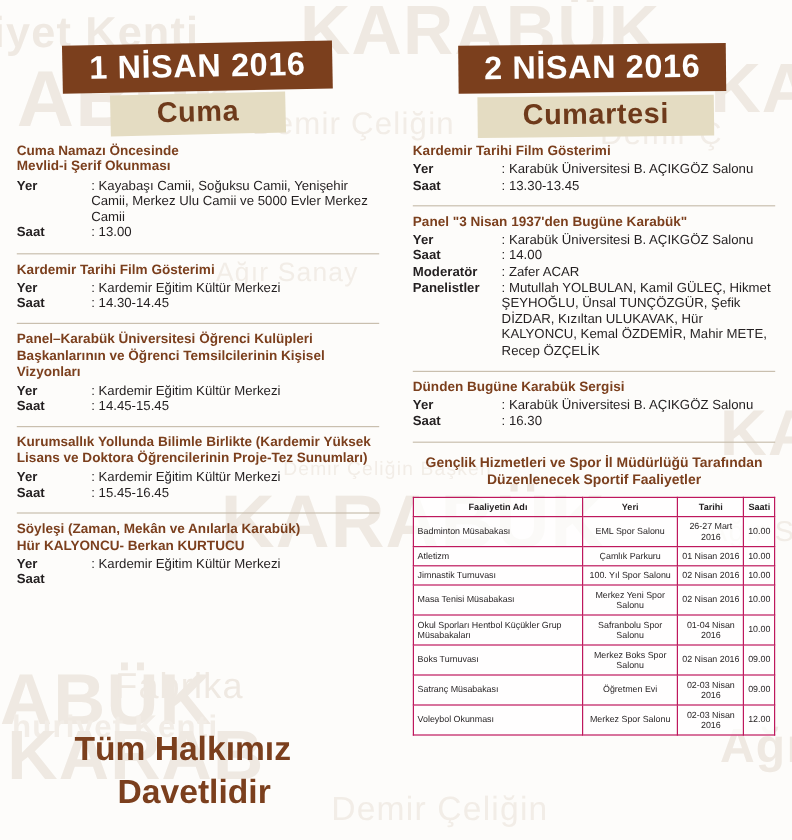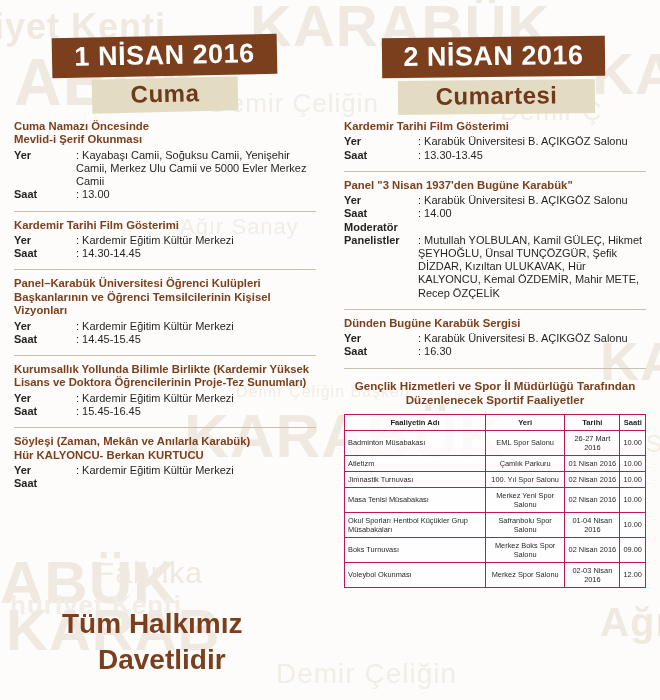--- a/index.html
+++ b/index.html
@@ -246,20 +246,21 @@
           <div class="row">
             <div class="k wide">Yer</div>
             <div class="v">: Karabük Üniversitesi B. AÇIKGÖZ Salonu</div>
           </div>
           <div class="row">
             <div class="k wide">Saat</div>
             <div class="v">: 14.00</div>
           </div>
           <div class="row">
             <div class="k wide">Moderatör</div>
+            <div class="v">: Zafer ACAR</div>
           </div>
           <div class="row">
             <div class="k wide">Panelistler</div>
             <div class="v">: Mutullah YOLBULAN, Kamil GÜLEÇ, Hikmet ŞEYHOĞLU, Ünsal TUNÇÖZGÜR, Şefik DİZDAR, Kızıltan ULUKAVAK, Hür KALYONCU, Kemal ÖZDEMİR, Mahir METE, Recep ÖZÇELİK</div>
           </div>
         </div>
         <hr class="sep">
         <div class="evt">
           <div class="title">Dünden Bugüne Karabük Sergisi</div>
           <div class="row">
@@ -313,20 +314,26 @@
               <td class="c">01-04 Nisan 2016</td>
               <td class="c">10.00</td>
             </tr>
             <tr>
               <td class="name">Boks Turnuvası</td>
               <td class="c">Merkez Boks Spor Salonu</td>
               <td class="c">02 Nisan 2016</td>
               <td class="c">09.00</td>
             </tr>
             <tr>
+              <td class="name">Satranç Müsabakası</td>
+              <td class="c">Öğretmen Evi</td>
+              <td class="c">02-03 Nisan 2016</td>
+              <td class="c">09.00</td>
+            </tr>
+            <tr>
               <td class="name">Voleybol Okunması</td>
               <td class="c">Merkez Spor Salonu</td>
               <td class="c">02-03 Nisan 2016</td>
               <td class="c">12.00</td>
             </tr>
           </tbody>
         </table>
       </div>
   </div>
 

